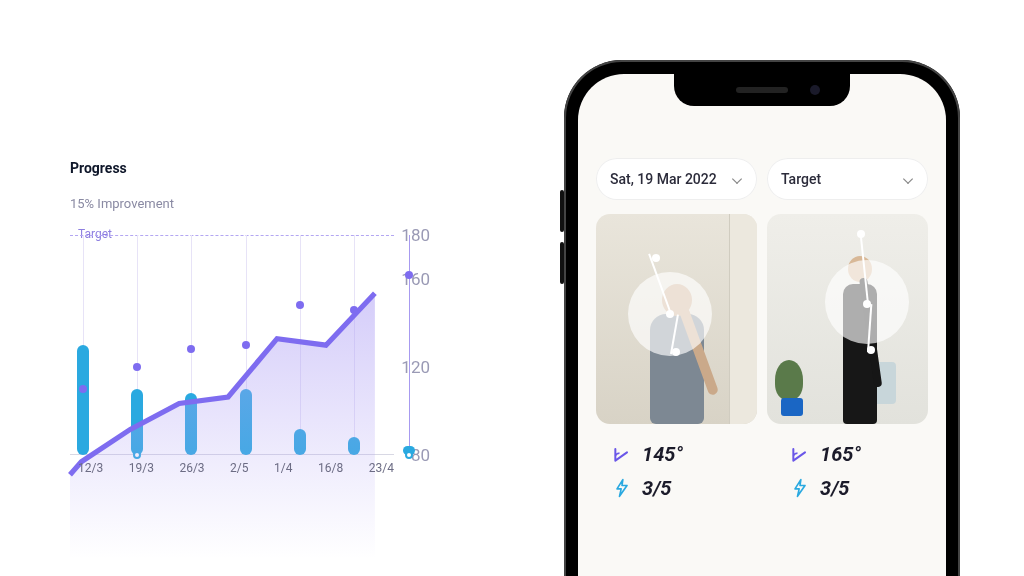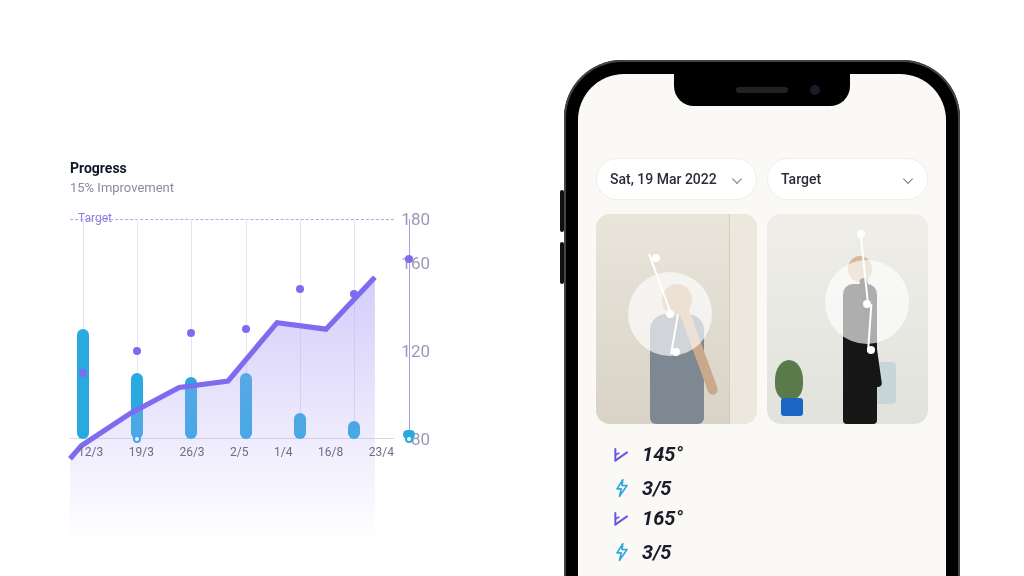--- a/index.html
+++ b/index.html
@@ -10,21 +10,21 @@
     position: relative; overflow: hidden;
   }
 
   
   .chart-panel {
     position: absolute;
     left: 70px; top: 160px;
     width: 380px;
   }
   .chart-title { font-size: 14px; font-weight: 700; color: #0f172a; }
-  .chart-sub   { font-size: 13px; color: #8a8aa3; margin-top: 4px; }
+  .chart-sub   { font-size: 13px; color: #8a8aa3; margin-top: 20px; }
 
   .chart-area {
     position: relative;
     width: 360px; height: 220px;
     margin-top: 24px;
   }
   .target-label {
     position: absolute; left: 0; top: -8px;
     font-size: 12px; color: #8e7fe0; margin-left: 8px;
   }
@@ -160,21 +160,21 @@
   }
   .angle-stick {
     position:absolute; width:2px; background:#fff; transform-origin: bottom center;
   }
   .angle-dot {
     position:absolute; width:8px; height:8px; background:#fff; border-radius:50%;
     transform:translate(-50%,-50%);
   }
 
   .metrics-row {
-    display:flex; gap:6px; margin-top:18px;flex-direction:column;
+    display:flex; gap:24px; margin-top:18px;
   }
   .metric-col { flex:1; display:flex; flex-direction:column; gap:10px; padding-left:16px; }
   .metric { display:flex; align-items:center; gap:10px;
             font-size:20px; font-weight:700; font-style:italic; color:#1b1b2a; }
   .ic { width:20px; height:20px; display:inline-block; position:relative; }
 
   .ic-angle svg, .ic-bolt svg { width:100%; height:100%; display:block; }
 </style>
 </head>
 <body>

